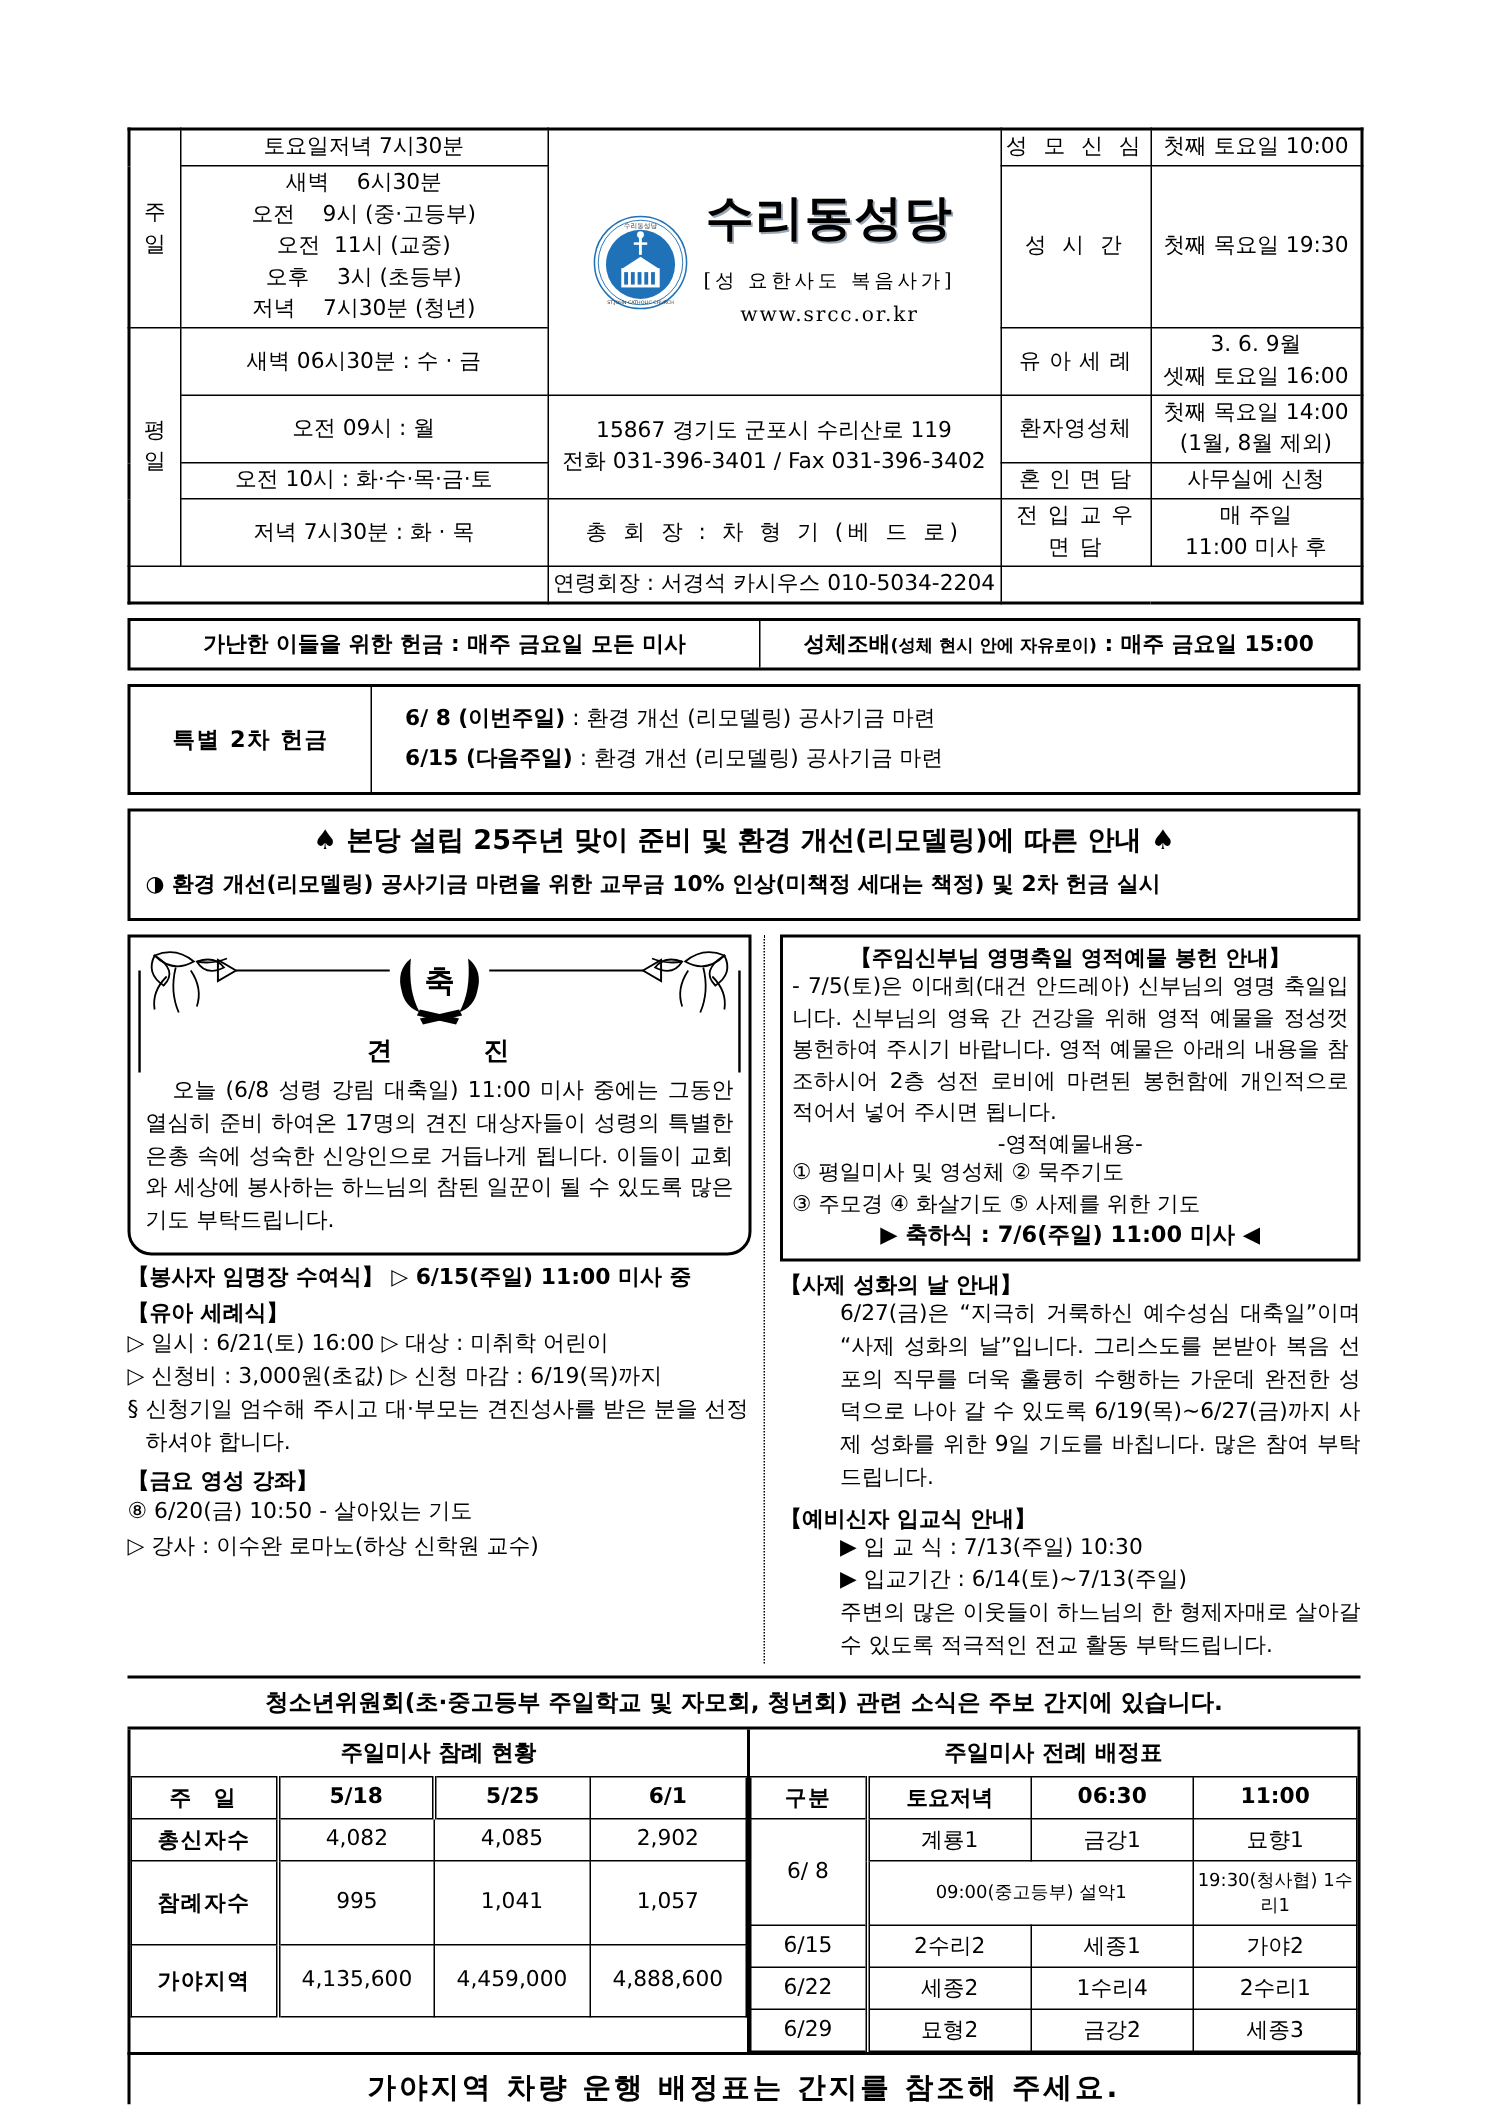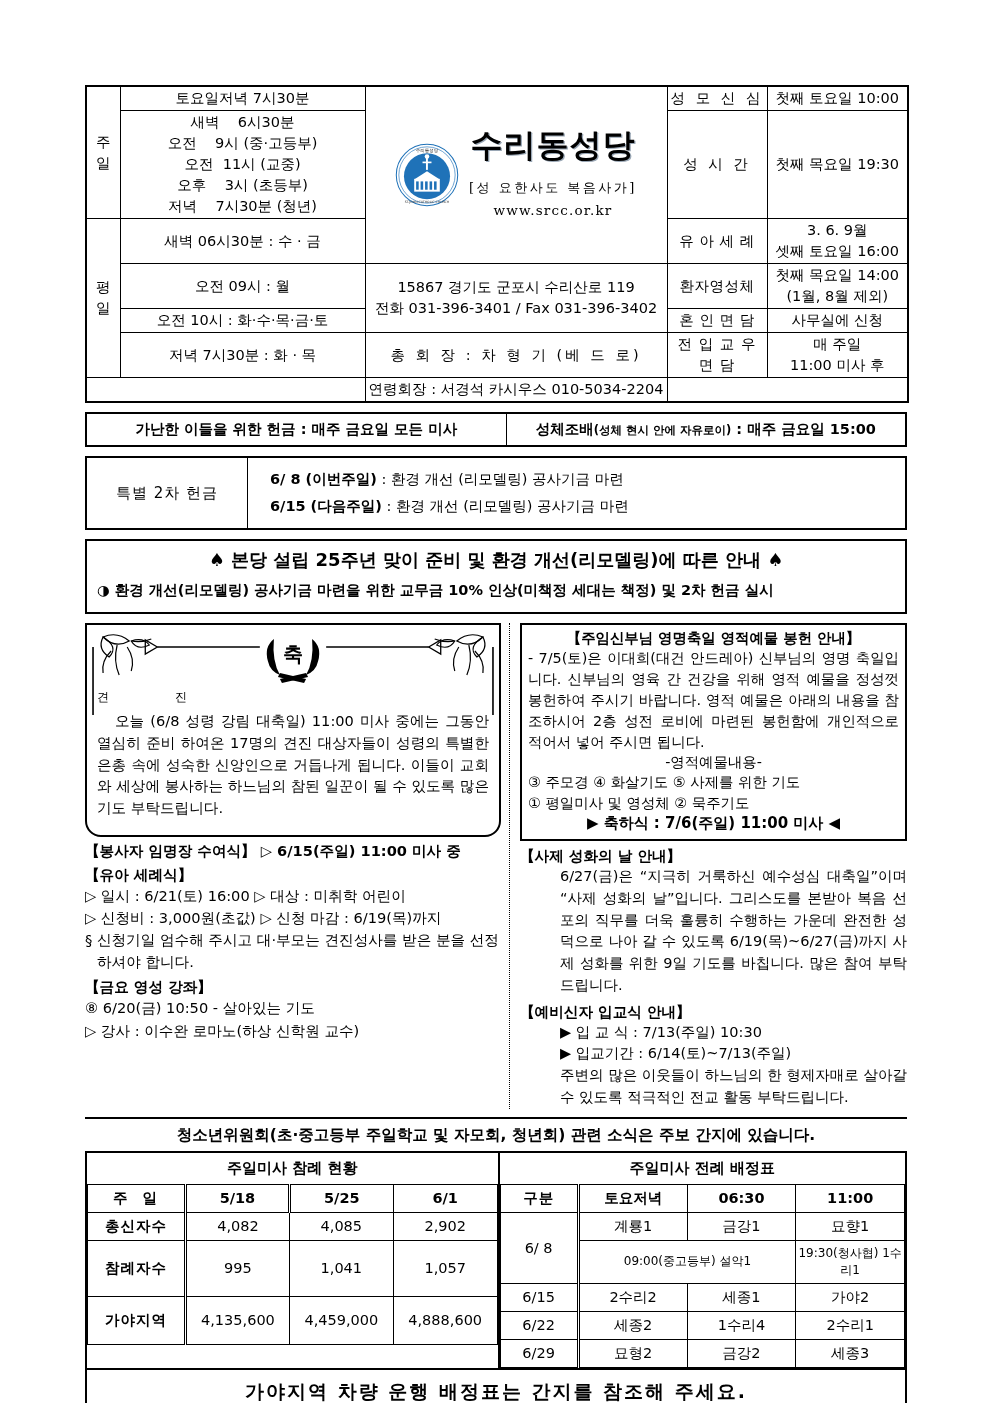--- a/index.html
+++ b/index.html
@@ -147,21 +147,21 @@
 
   .offer-box {
     border: 2px solid #000;
     margin-top: 9px;
     display: flex;
     align-items: stretch;
   }
   .offer-label {
     flex: 0 0 160px;
     display: flex; align-items: center; justify-content: center;
-    font-size: 15px; font-weight: normal;
+    font-size: 15px; font-weight: bold;
     border-right: 1px solid #000;
     letter-spacing: 1px;
   }
   .offer-lines {
     flex: 1;
     padding: 8px 0 8px 22px;
   }
   .offer-lines div {
     font-size: 14.5px;
     line-height: 1.85;
@@ -198,22 +198,22 @@
     border-radius: 0 0 16px 16px;
     padding: 86px 10px 8px;
     min-height: 116px;
   }
   .cert-deco {
     position: absolute;
     left: 0; top: 0; width: 100%; height: 92px;
     pointer-events: none;
   }
   .cert-title {
-    text-align: left;
-    font-size: 12px; font-weight: normal;
+    text-align: center;
+    font-size: 17px; font-weight: bold;
     letter-spacing: 2px;
     margin: -22px 0 4px;
   }
   .cert-title i { font-style: normal; display: inline-block; width: 78px; }
   .cert-body {
     font-size: 14.6px;
     line-height: 1.5;
     text-align: justify;
     text-indent: 18px;
   }
@@ -462,22 +462,22 @@
         <div class="r">▷  강사 : 이수완 로마노(하상 신학원 교수)</div>
       </div>
 
     </div>
 
     <div class="mid-r">
       <div class="rbox">
         <div class="rh">【주임신부님 영명축일 영적예물 봉헌 안내】</div>
         <div class="rt">- 7/5(토)은 이대희(대건 안드레아) 신부님의 영명 축일입니다. 신부님의 영육 간 건강을 위해 영적 예물을 정성껏 봉헌하여 주시기 바랍니다. 영적 예물은 아래의 내용을 참조하시어 2층 성전 로비에 마련된 봉헌함에 개인적으로 적어서 넣어 주시면 됩니다.</div>
         <div class="rc">-영적예물내용-</div>
+        <div class="rt">① 평일미사 및 영성체 ② 묵주기도</div>
         <div class="rt">③ 주모경 ④ 화살기도 ⑤ 사제를 위한 기도</div>
-        <div class="rt">① 평일미사 및 영성체 ② 묵주기도</div>
         <div class="rb">▶ 축하식 : 7/6(주일) 11:00 미사 ◀</div>
       </div>
 
       <div class="rsec">
         <div class="rh">【사제 성화의 날 안내】</div>
         <div class="rt"> 6/27(금)은 “지극히 거룩하신 예수성심 대축일”이며 “사제 성화의 날”입니다. 그리스도를 본받아 복음 선포의 직무를 더욱 훌륭히 수행하는 가운데 완전한 성덕으로 나아 갈 수 있도록 6/19(목)~6/27(금)까지 사제 성화를 위한 9일 기도를 바칩니다. 많은 참여 부탁 드립니다.</div>
       </div>
 
       <div class="rsec">
         <div class="rh">【예비신자 입교식 안내】</div>

